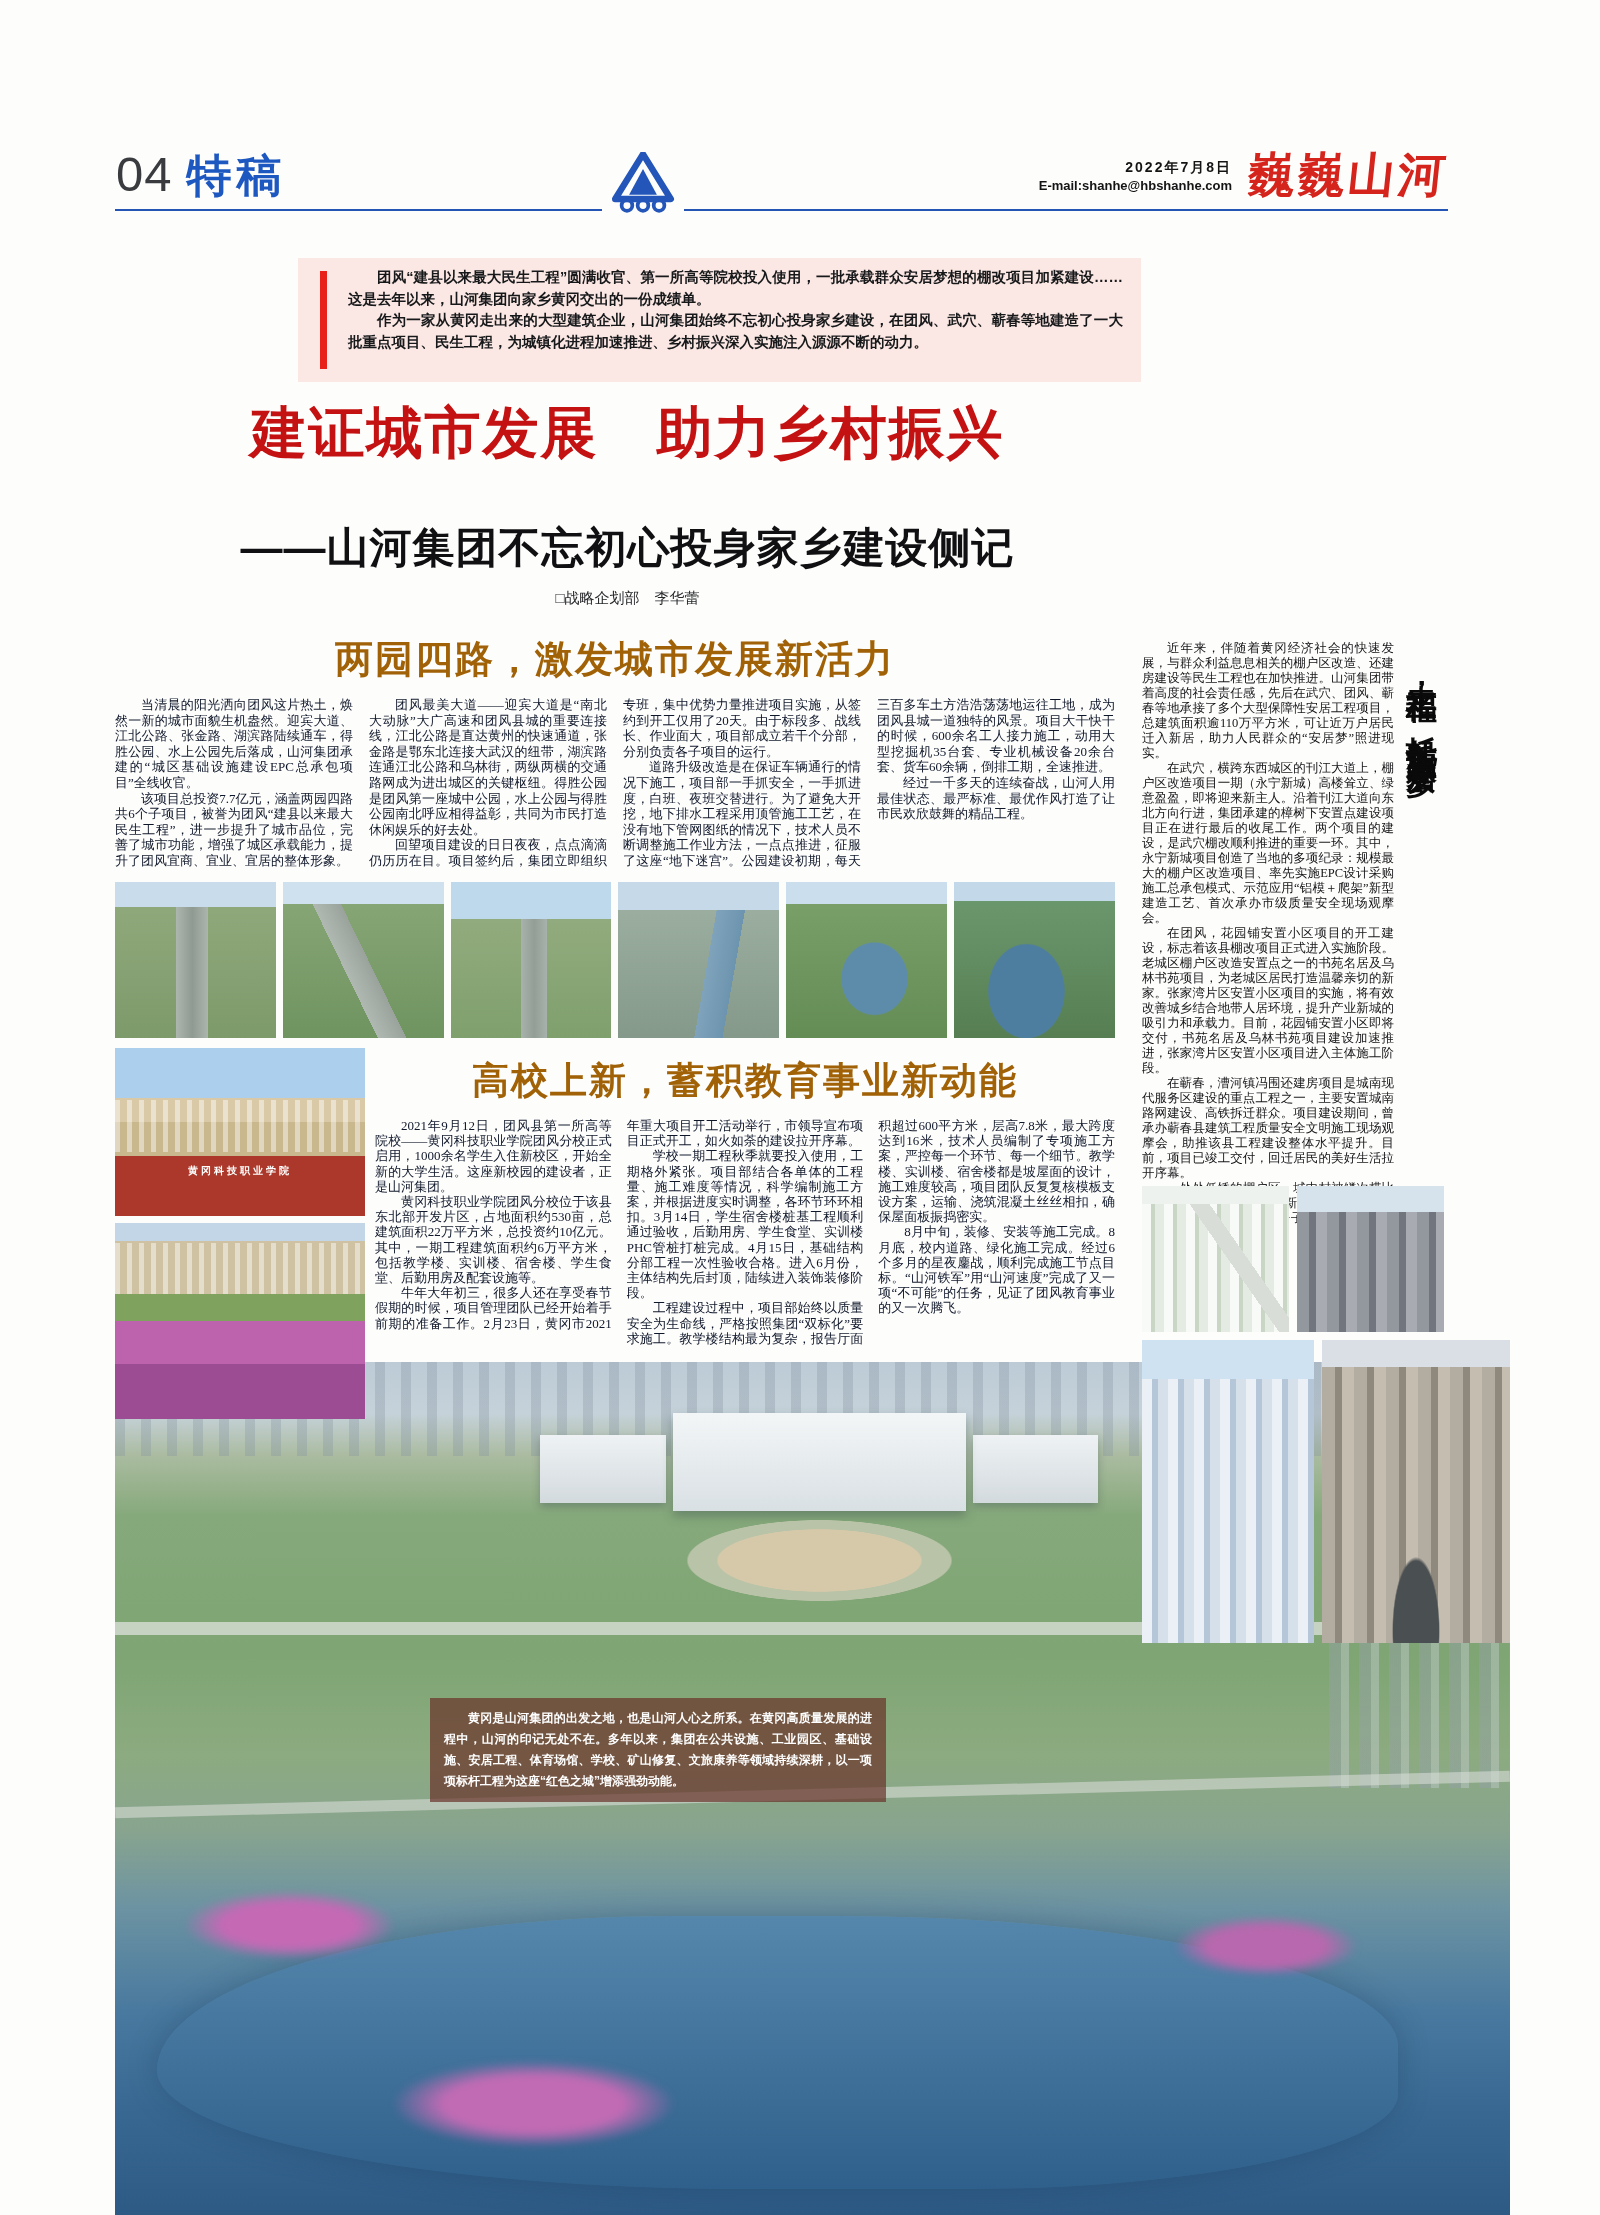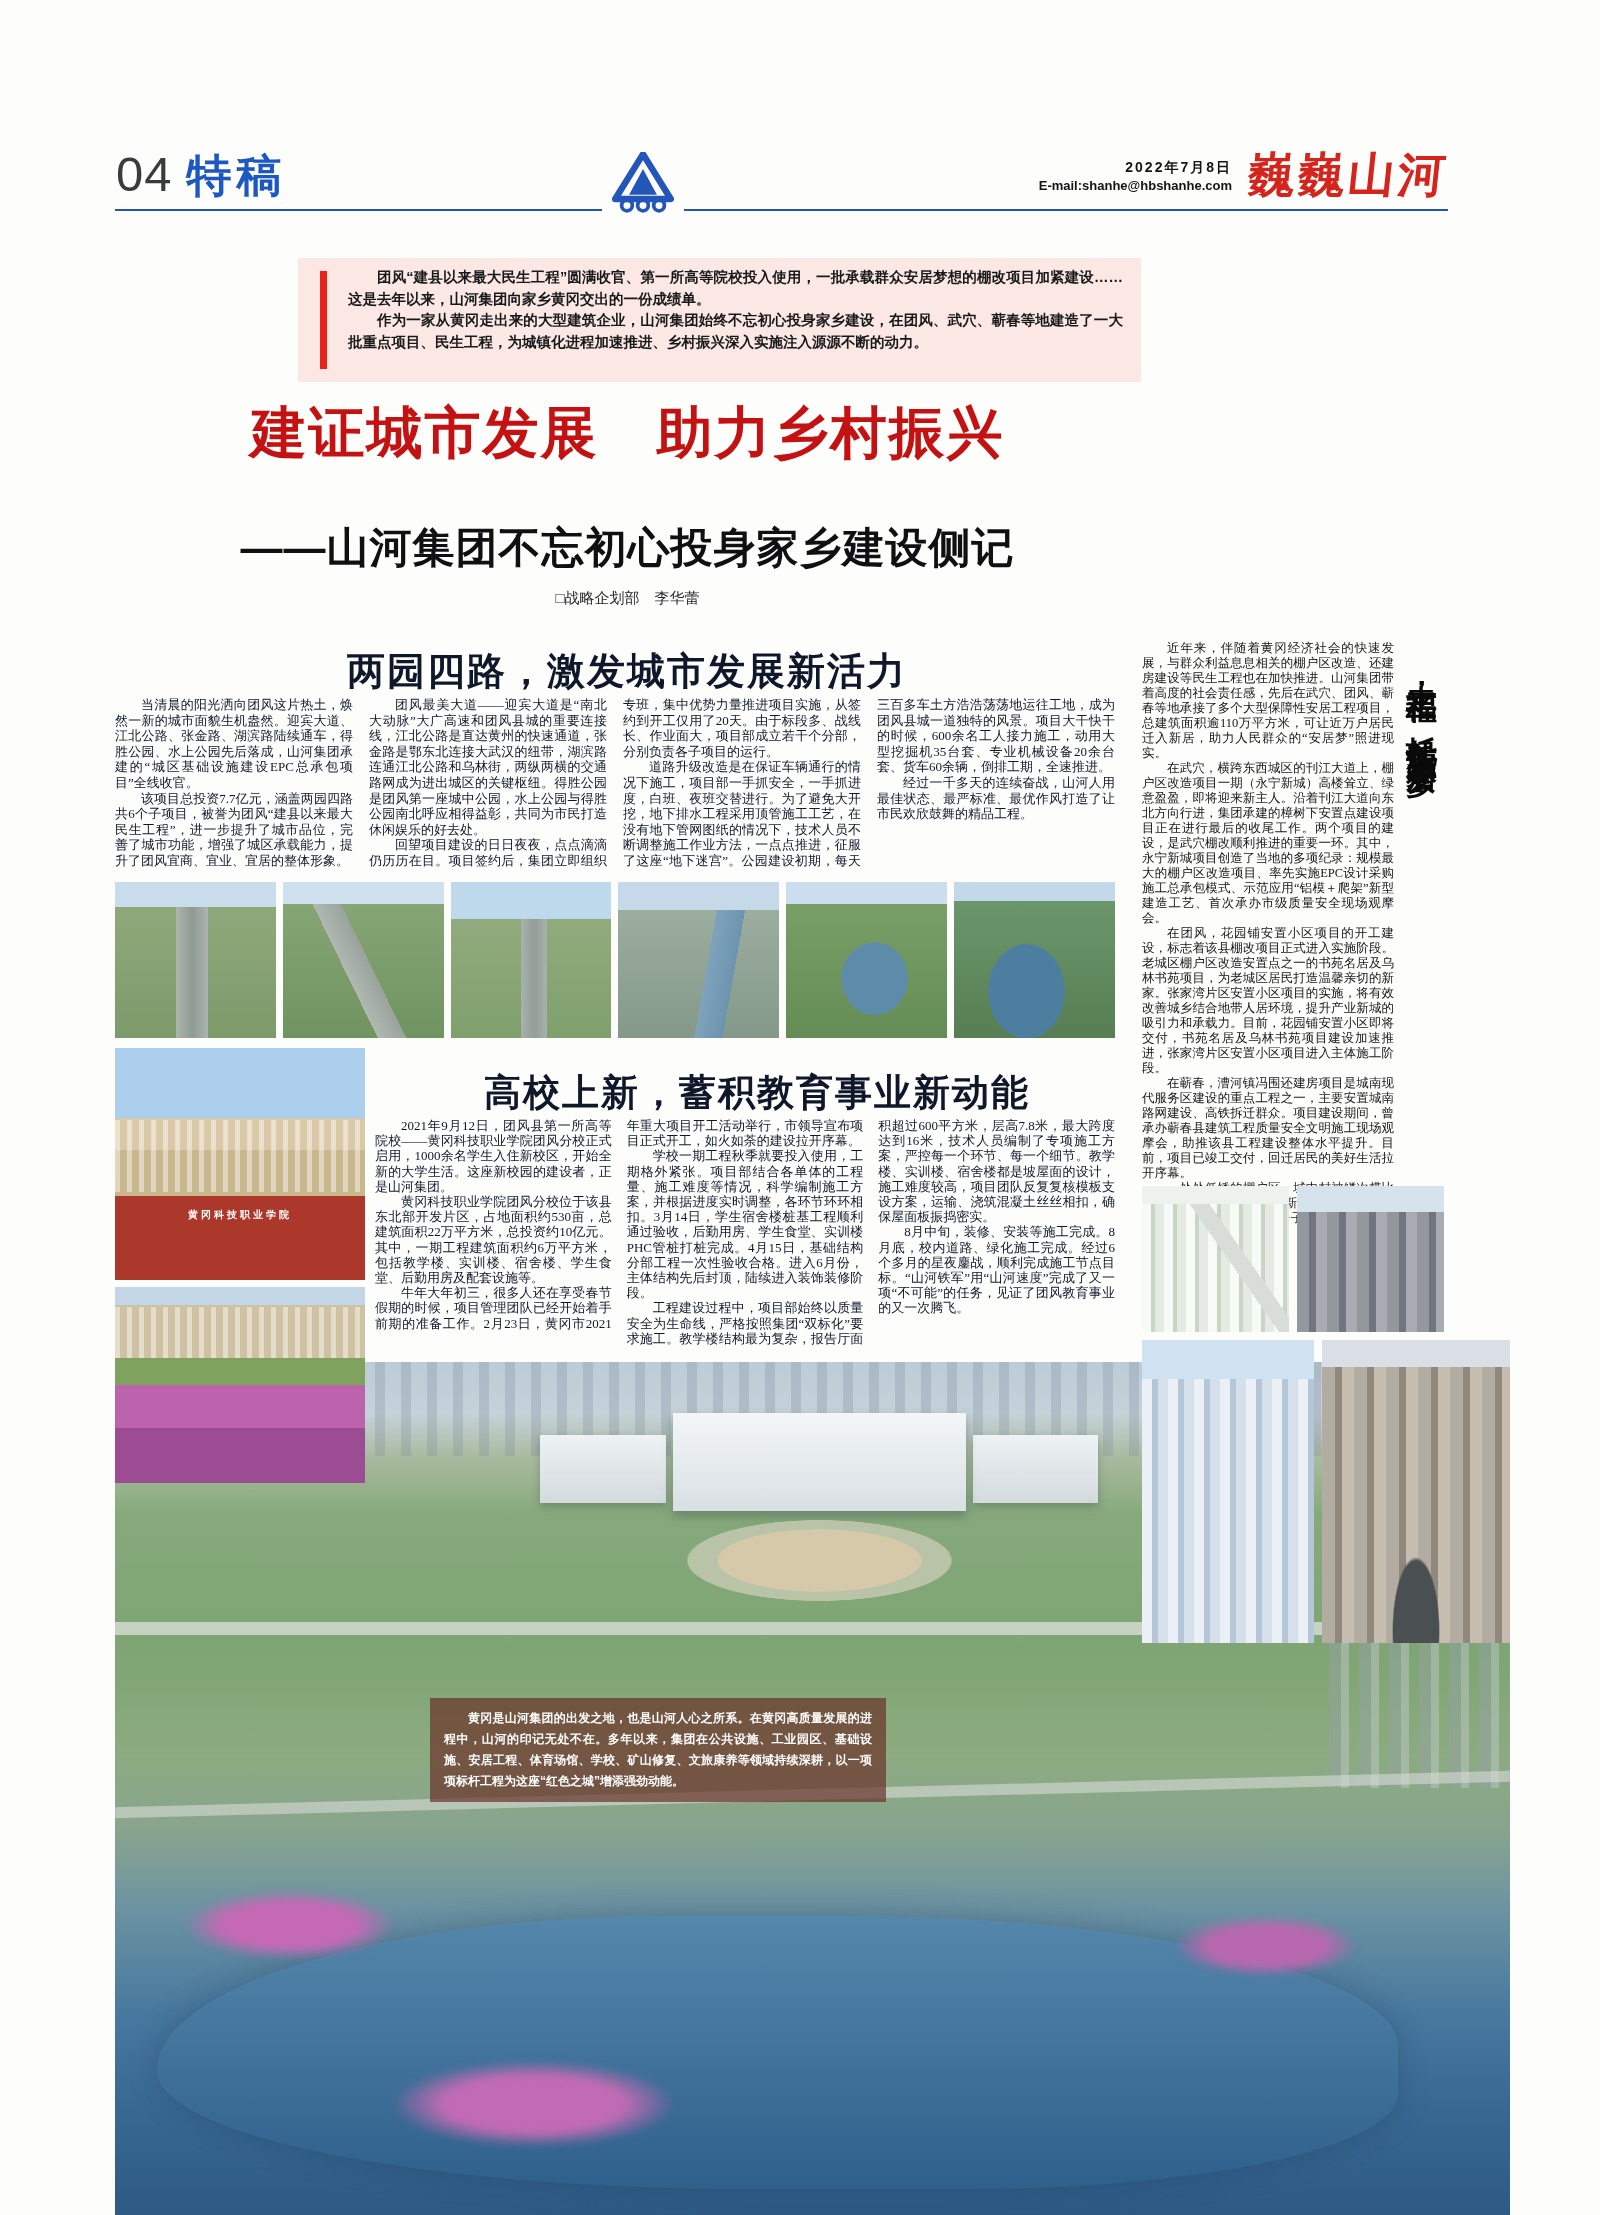--- a/index.html
+++ b/index.html
@@ -24,22 +24,22 @@
   .lead-text{position:absolute;left:50px;right:18px;top:9px;font-size:14.5px;font-weight:700;
              line-height:21.5px;color:#17181a;text-align:justify;}
   .lead-text p{margin:0;text-indent:2em;}
   
   .headline{position:absolute;left:115px;top:398px;width:1025px;margin:0;text-align:center;
             font-size:56px;font-weight:900;color:#c41212;letter-spacing:2px;line-height:1.25;}
   .subtitle{position:absolute;left:115px;top:520px;width:1025px;margin:0;text-align:center;
             font-size:42px;font-weight:700;color:#101012;letter-spacing:1px;}
   .byline{position:absolute;left:115px;top:589px;width:1025px;text-align:center;font-size:15px;color:#27282a;}
   
-  .atitle{position:absolute;margin:12px;font-family:"Liberation Serif","DejaVu Serif",serif;
-          font-weight:700;color:#0f172a;text-align:center;}
+  .atitle{position:absolute;margin:0;font-family:"Liberation Serif","DejaVu Serif",serif;
+          font-weight:700;color:#a16207;text-align:center;}
   .body-cols{position:absolute;font-family:"Liberation Serif","DejaVu Serif",serif;color:#0f172a;
              text-align:justify;column-fill:auto;overflow:hidden;}
   .body-cols p{margin:0;text-indent:2em;}
   .a1-title{left:115px;top:634px;width:1000px;font-size:38px;letter-spacing:2px;}
   .a1-body{left:115px;top:697px;width:1000px;height:172px;column-count:4;column-gap:16px;
            font-size:13px;line-height:15.6px;}
   .a2-title{left:375px;top:1056px;width:740px;font-size:37px;letter-spacing:2px;}
   .a2-body{left:375px;top:1118px;width:740px;height:230px;column-count:3;column-gap:15px;
            font-size:13px;line-height:15.2px;}
   
@@ -58,21 +58,21 @@
        linear-gradient(100deg,rgba(0,0,0,0) 55%,#7fa3bb 55%,#6d94af 70%,rgba(0,0,0,0) 70%),
        linear-gradient(180deg,#9fb2a4,#85998b);}
   .ph5{background:linear-gradient(180deg,#cadeee 0%,#cadeee 14%,rgba(0,0,0,0) 14%),
        radial-gradient(ellipse at 55% 62%,#5d8cab 0 26%,rgba(0,0,0,0) 27%),
        linear-gradient(180deg,#7da26c,#648c55);}
   .ph6{background:linear-gradient(180deg,#c3d9ea 0%,#c3d9ea 12%,rgba(0,0,0,0) 12%),
        radial-gradient(ellipse at 45% 70%,#4d7ea0 0 30%,rgba(0,0,0,0) 31%),
        linear-gradient(180deg,#6e9a70,#567e52);}
   
   .a2-photos{position:absolute;left:115px;top:1048px;width:250px;z-index:4;}
-  .a2-ph1{position:relative;height:232px;
+  .a2-ph1{position:relative;height:168px;
           background:linear-gradient(180deg,#abcfec 0 30%,#d9c9a6 30% 44%,#c9b78e 44% 64%,#ab382a 64% 100%);}
   .a2-ph2{position:relative;height:196px;margin-top:7px;
           background:linear-gradient(180deg,#c3d6e8 0 9%,#cfc2a2 9% 36%,#7fa25e 36% 50%,#bd63ae 50% 72%,#9c4c92 72% 100%);}
   .win{position:absolute;left:0;right:0;background:repeating-linear-gradient(90deg,rgba(255,255,255,.45) 0 5px,rgba(0,0,0,0) 5px 12px);}
   .w1{top:31%;height:31%;} .w2{top:10%;height:26%;}
   .campus-sign{position:absolute;left:0;right:0;top:69%;text-align:center;color:#fff;
                font-size:10px;font-weight:700;letter-spacing:3px;}
   
   .sb-body{position:absolute;left:1142px;top:641px;width:252px;height:700px;
            font-family:"Liberation Serif","DejaVu Serif",serif;font-size:12.5px;line-height:15px;

